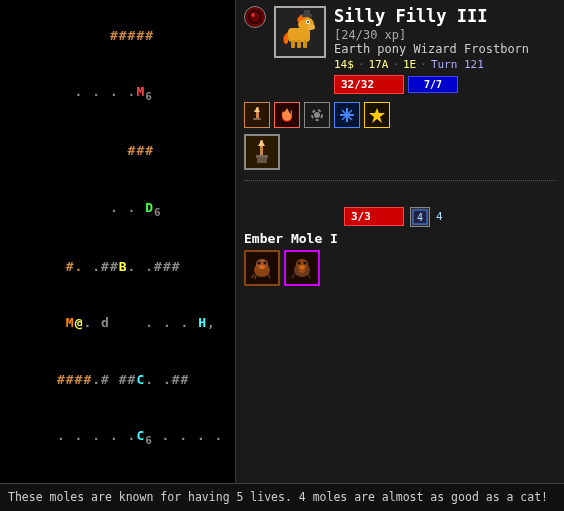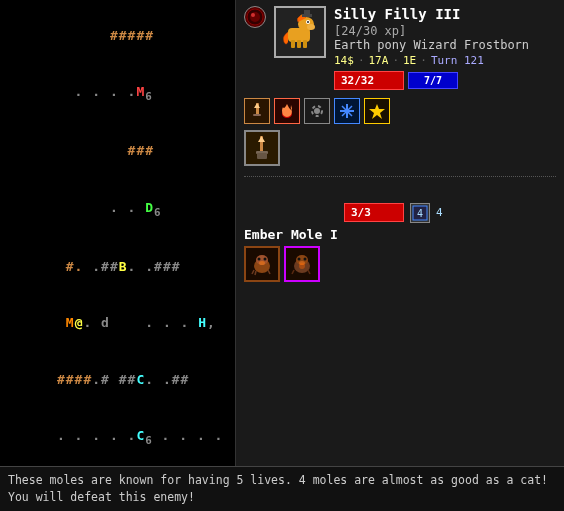--- a/index.html
+++ b/index.html
@@ -79,21 +79,21 @@
       position: relative;
       top: 0;
     }
 
     .char-info {
       flex: 1;
     }
 
     .char-name {
       color: #fff;
-      font-size: 14px;
+      font-size: 17px;
       font-weight: bold;
       margin-bottom: 2px;
     }
 
     .char-xp {
       color: #aaa;
       font-size: 12px;
     }
 
     .char-class {
@@ -469,14 +469,13 @@
           </svg>
         </div>
       </div>
     </div>
 
   </div>
 </div>
 
 <div class="bottom-message">
   <div>These moles are known for having 5 lives. 4 moles are almost as good as a cat!</div>
-  <div>You will defeat this enemy!</div>
 </div>
 
 </body></html>

